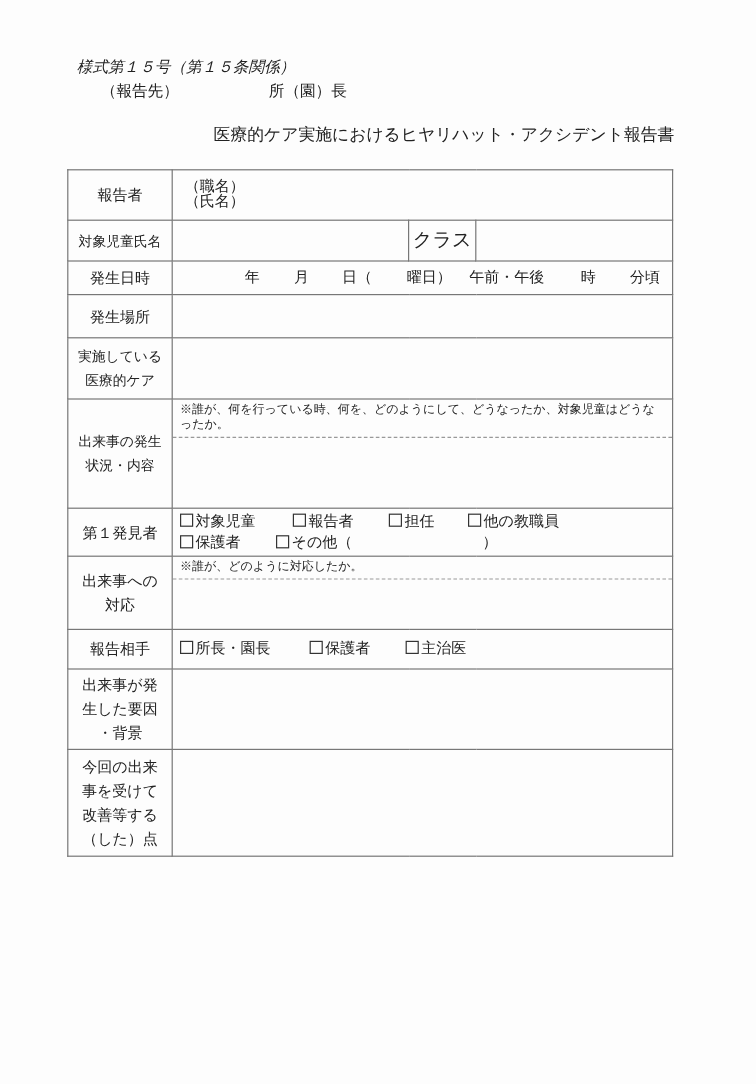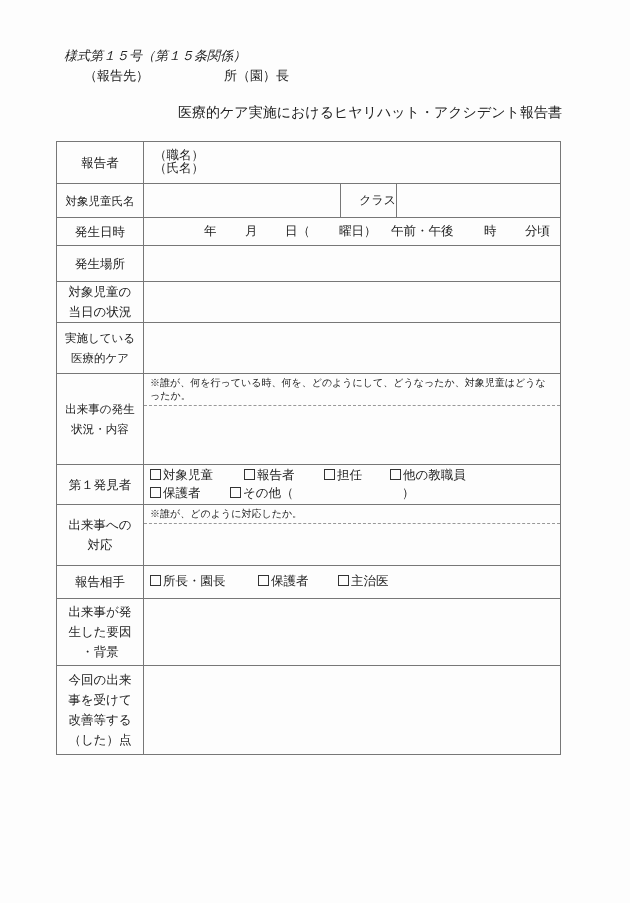--- a/index.html
+++ b/index.html
@@ -49,21 +49,21 @@
       <div style="padding-left:10px;line-height:13px;font-size:12.5px;margin-top:-4px;">
         <div>（職名）</div>
         <div>（氏名）</div>
       </div>
     </td>
   </tr>
 
   <tr style="height:34px">
     <td class="lbl small">対象児童氏名</td>
     <td></td>
-    <td style="text-align:right;font-size:12px;">クラス</td>
+    <td style="text-align:center;font-size:16px;">クラス</td>
     <td></td>
   </tr>
 
   <tr style="height:27px">
     <td class="lbl">発生日時</td>
     <td colspan="3">
       <div class="cell" style="height:27px;">
         <span class="abs" style="left:60px;top:5px;">年</span>
         <span class="abs" style="left:101px;top:5px;">月</span>
         <span class="abs" style="left:141px;top:5px;">日（</span>
@@ -73,27 +73,20 @@
         <span class="abs" style="left:381px;top:5px;">分頃</span>
       </div>
     </td>
   </tr>
 
   <tr style="height:36px">
     <td class="lbl">発生場所</td>
     <td colspan="3"></td>
   </tr>
 
-  <tr style="height:41px">
-    <td class="lbl">
-      <div>対象児童の</div>
-      <div>当日の状況</div>
-    </td>
-    <td colspan="3"></td>
-  </tr>
 
   <tr style="height:51px">
     <td class="lbl small">
       <div>実施している</div>
       <div>医療的ケア</div>
     </td>
     <td colspan="3"></td>
   </tr>
 
   <tr style="height:91px">

